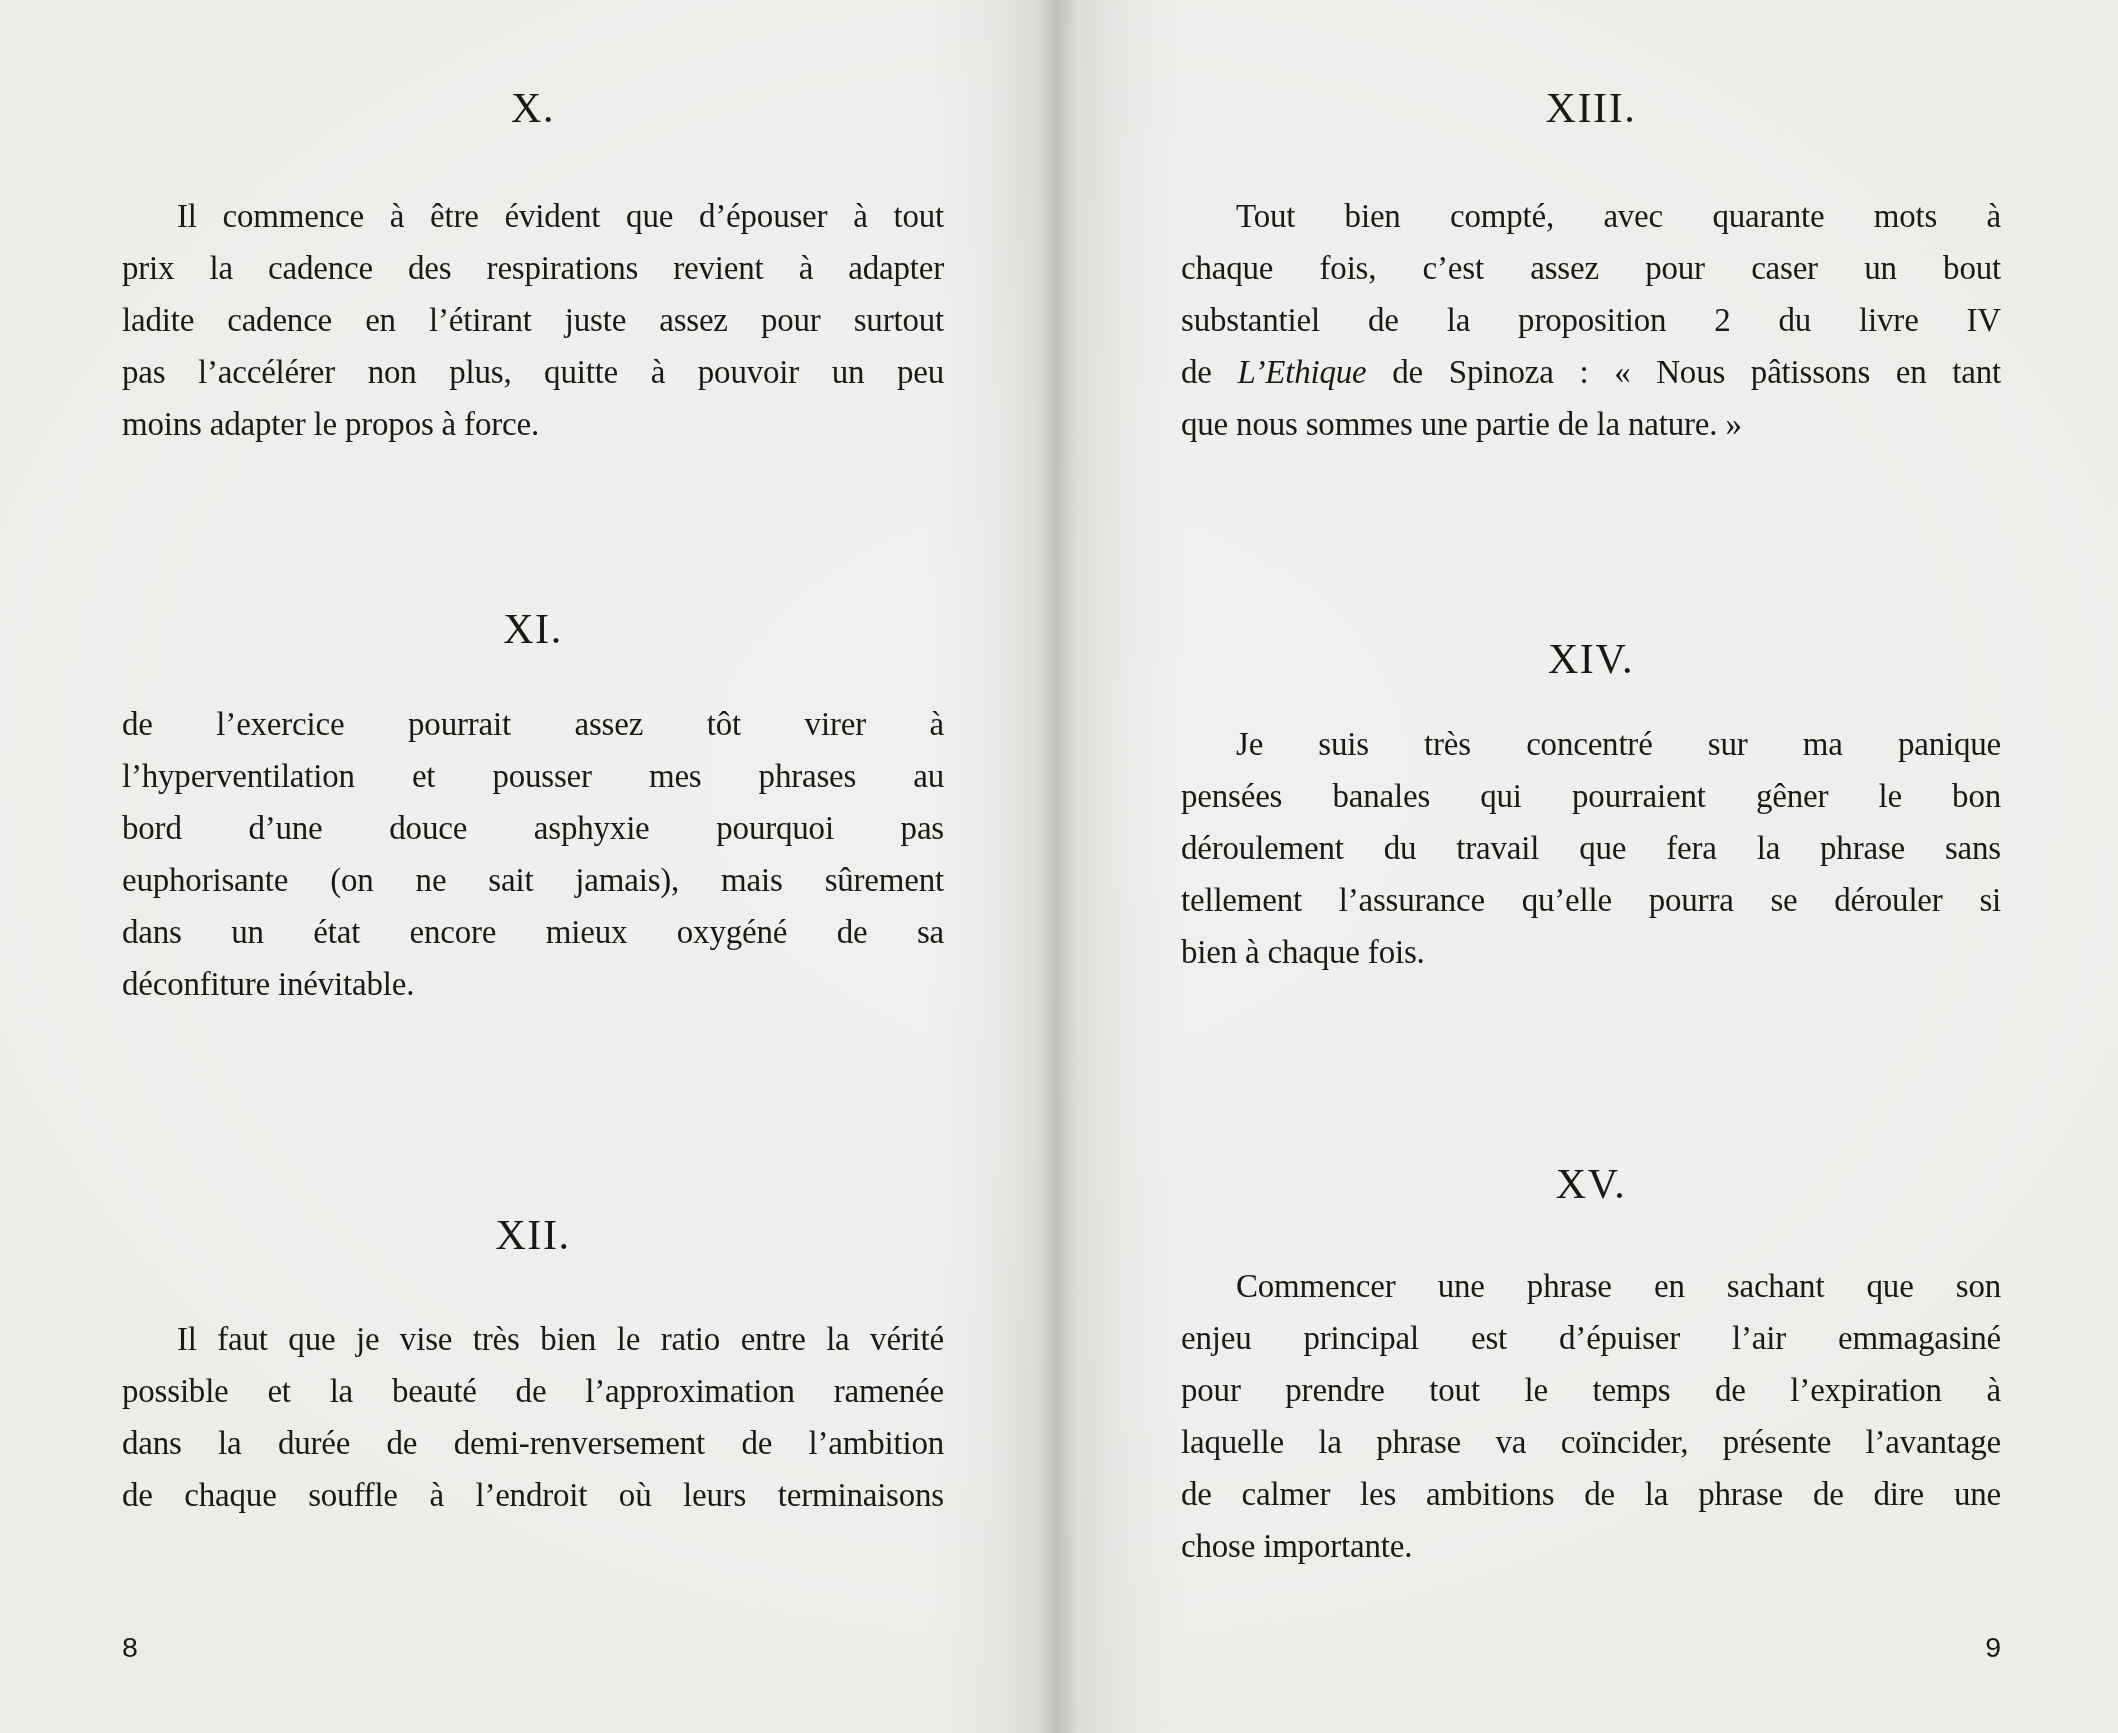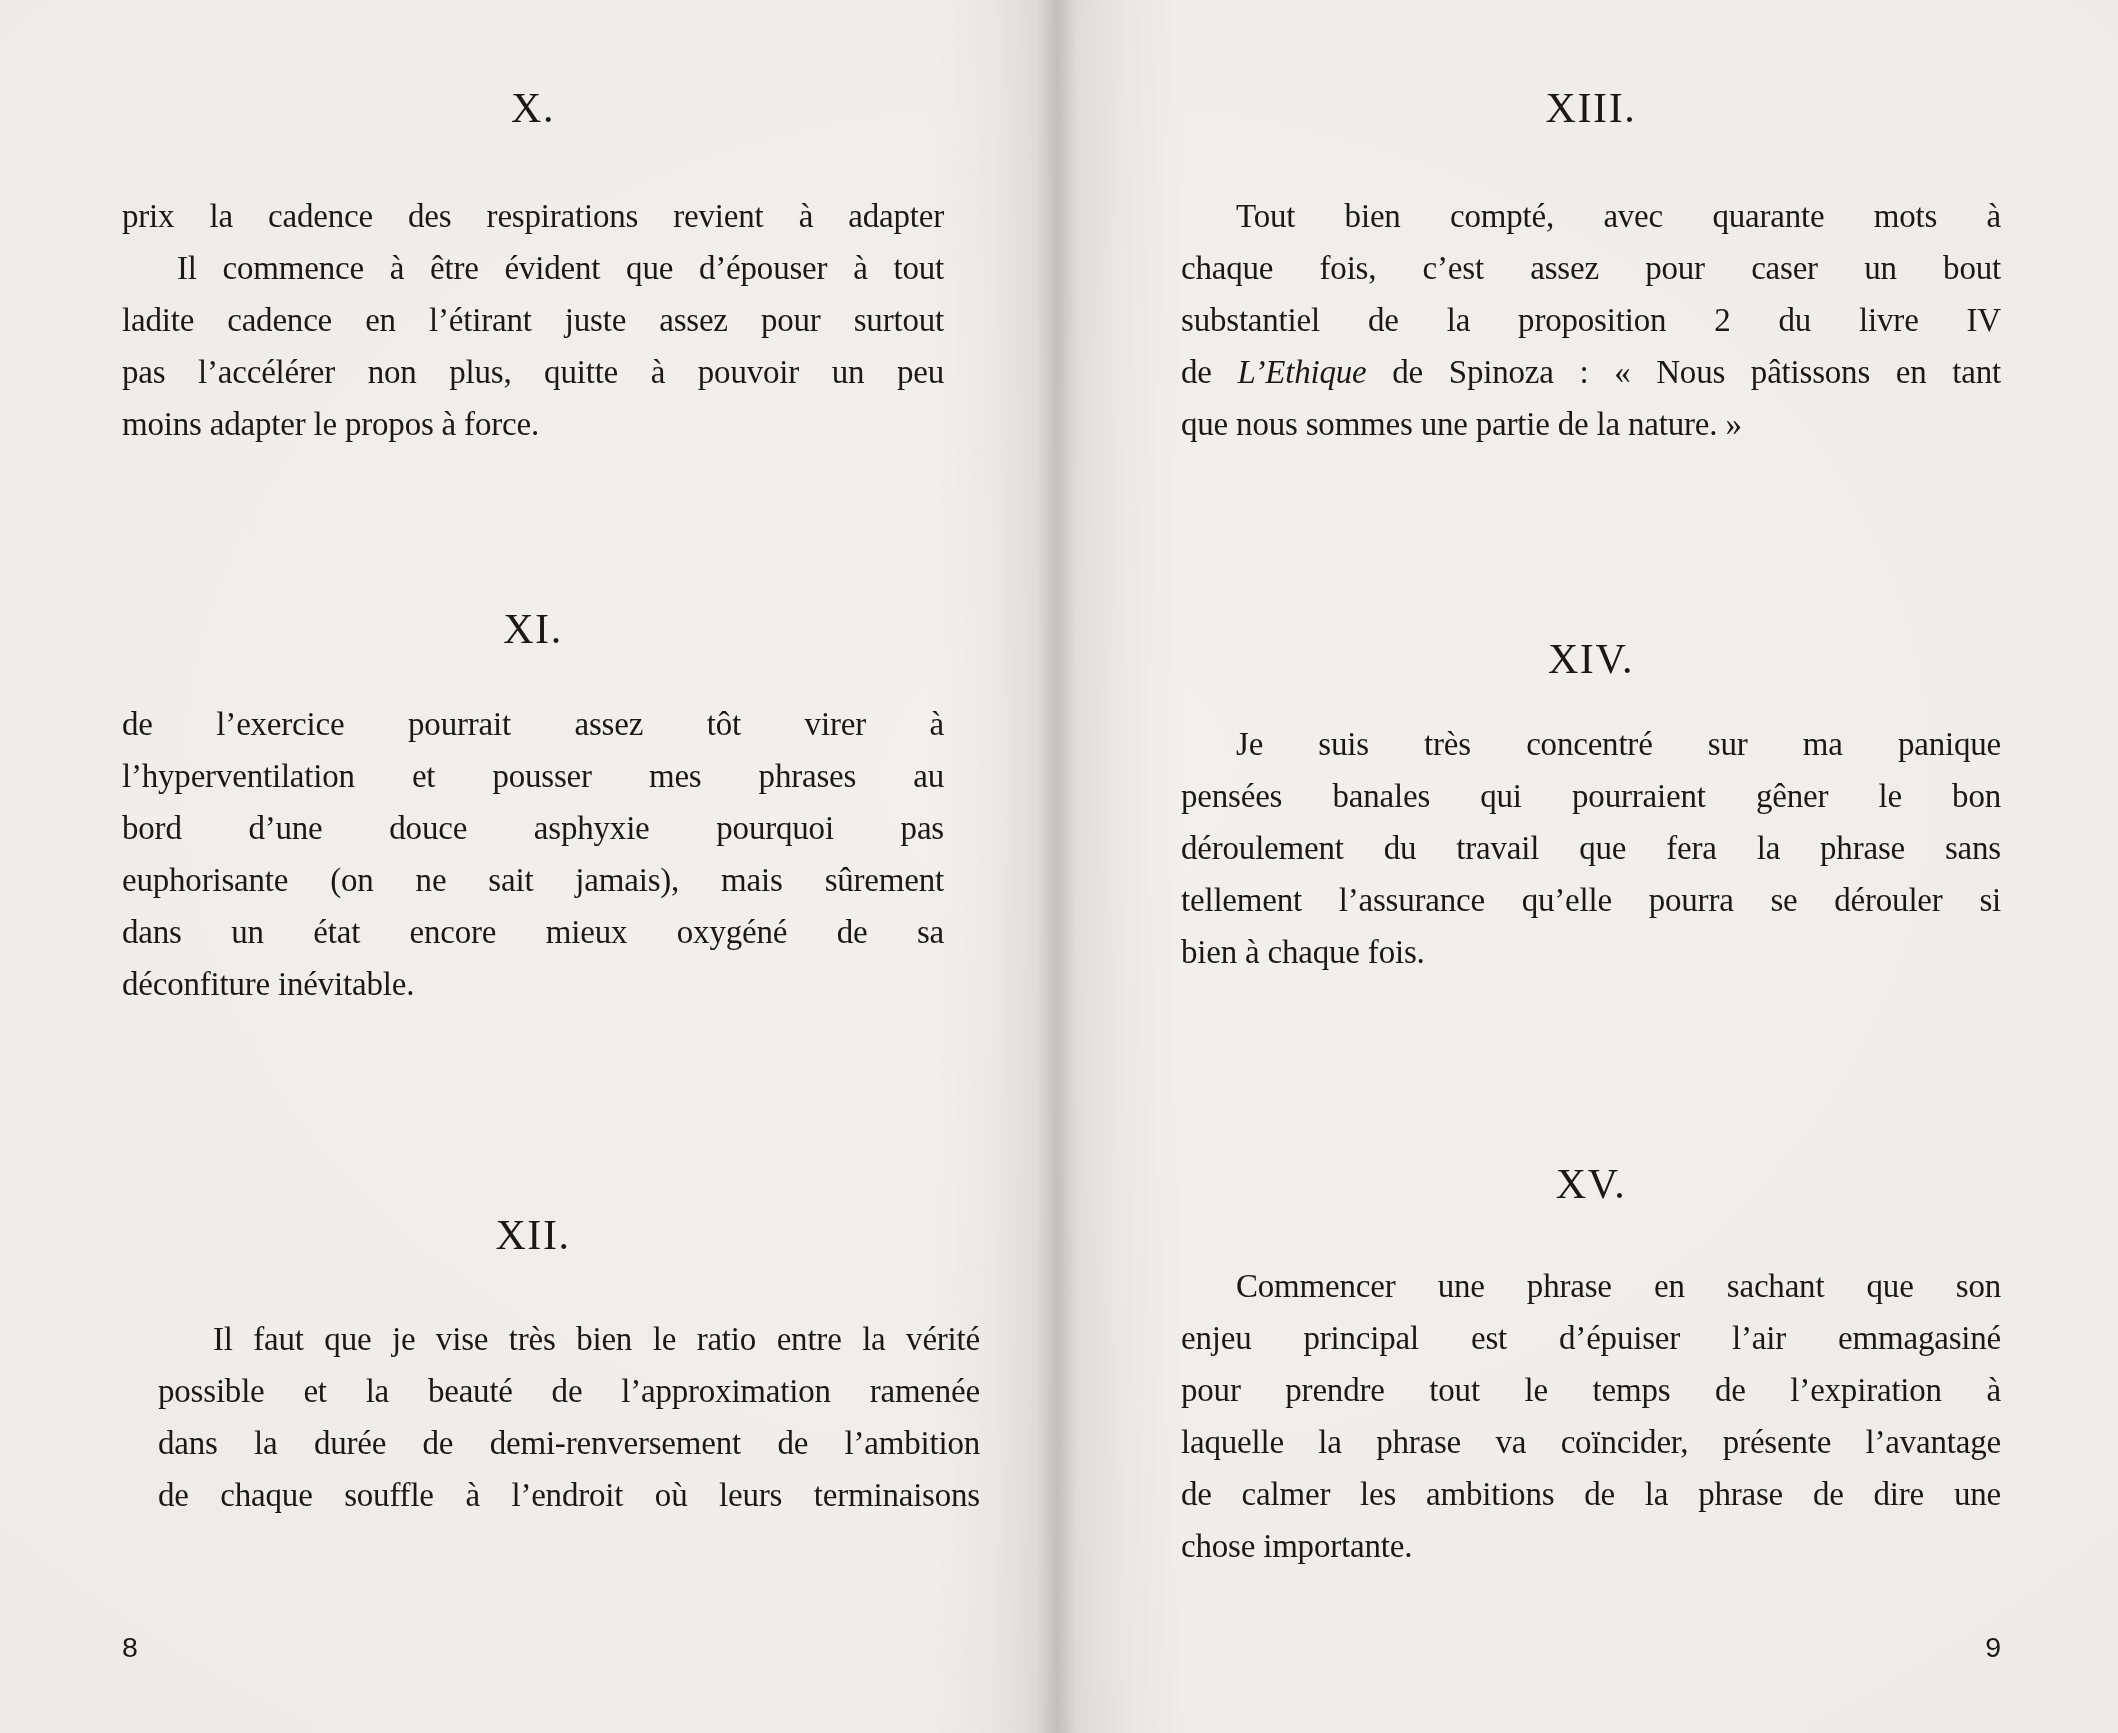--- a/index.html
+++ b/index.html
@@ -69,41 +69,41 @@
   }
   .page-number.left  { left: 122px;  top: 1631px; text-align: left;  width: 163px; }
   .page-number.right { left: 1181px; top: 1631px; text-align: right; width: 820px; }
 
   
   #lh1 { top: 82px;  }
   #lp1 { top: 190px;  }
   #lh2 { top: 603px;  }
   #lp2 { top: 698px;  }
   #lh3 { top: 1209px; }
-  #lp3 { top: 1313px; margin-left: 36px; }
+  #lp3 { top: 1313px; }
 
   #rh1 { top: 82px;  }
   #rp1 { top: 190px;  }
   #rh2 { top: 633px;  }
   #rp2 { top: 718px;  }
   #rh3 { top: 1158px; }
   #rp3 { top: 1260px; }
 </style>
 </head>
 <body>
 
 <div class="spread">
 
   <div class="gutter"></div>
 
   <div>
     <div class="heading col-left" id="lh1">X.</div>
     <div class="para col-left" id="lp1">
+        <div class="line first">Il commence à être évident que d’épouser à tout</div>
         <div class="line">prix la cadence des respirations revient à adapter</div>
-        <div class="line first">Il commence à être évident que d’épouser à tout</div>
         <div class="line">ladite cadence en l’étirant juste assez pour surtout</div>
         <div class="line">pas l’accélérer non plus, quitte à pouvoir un peu</div>
         <div class="line last">moins adapter le propos à force.</div>
       </div>
 
     <div class="heading col-left" id="lh2">XI.</div>
     <div class="para col-left" id="lp2">
         <div class="line">de l’exercice pourrait assez tôt virer à</div>
         <div class="line">l’hyperventilation et pousser mes phrases au</div>
         <div class="line">bord d’une douce asphyxie pourquoi pas</div>

